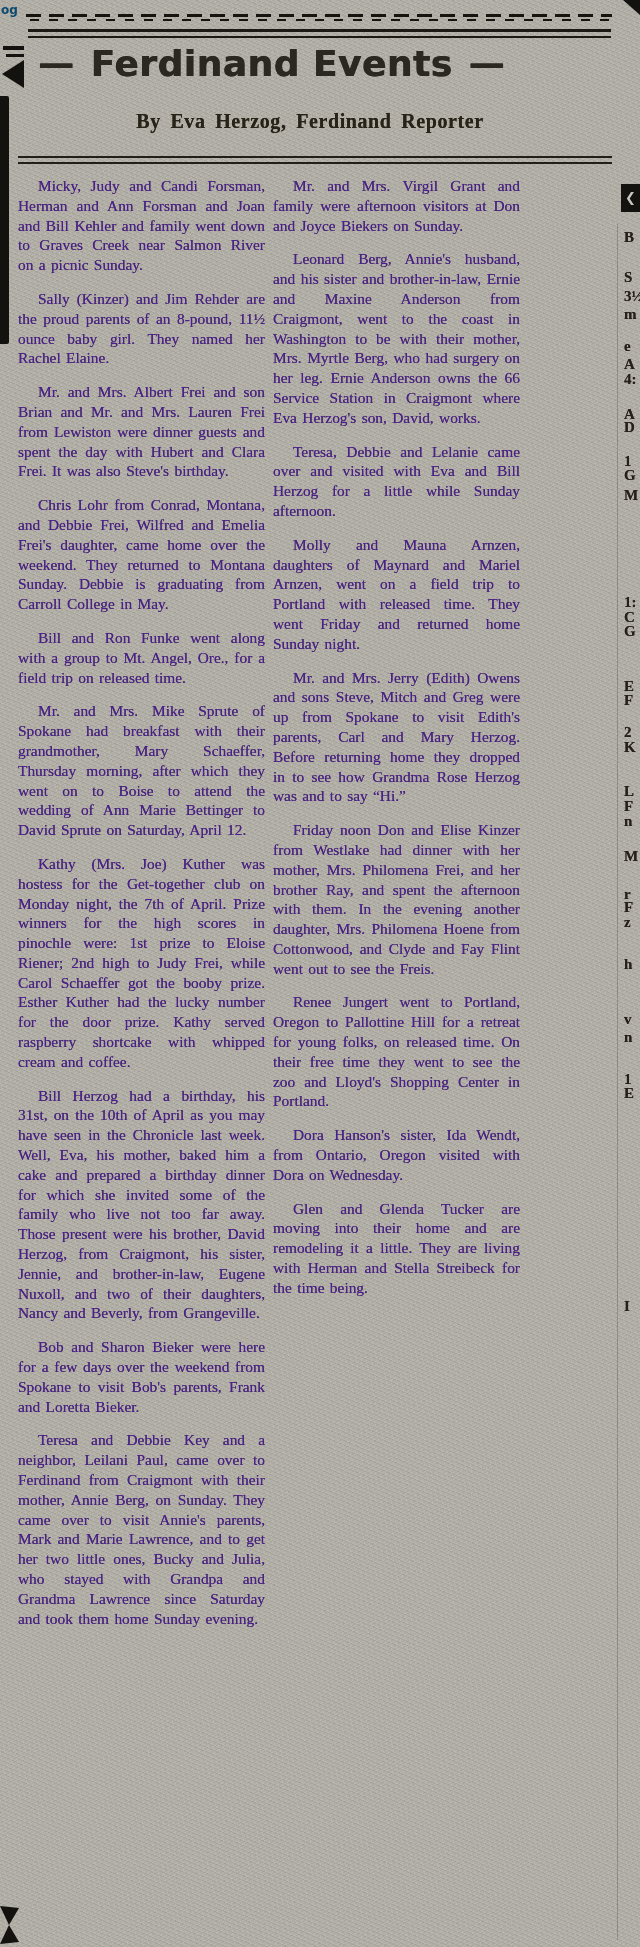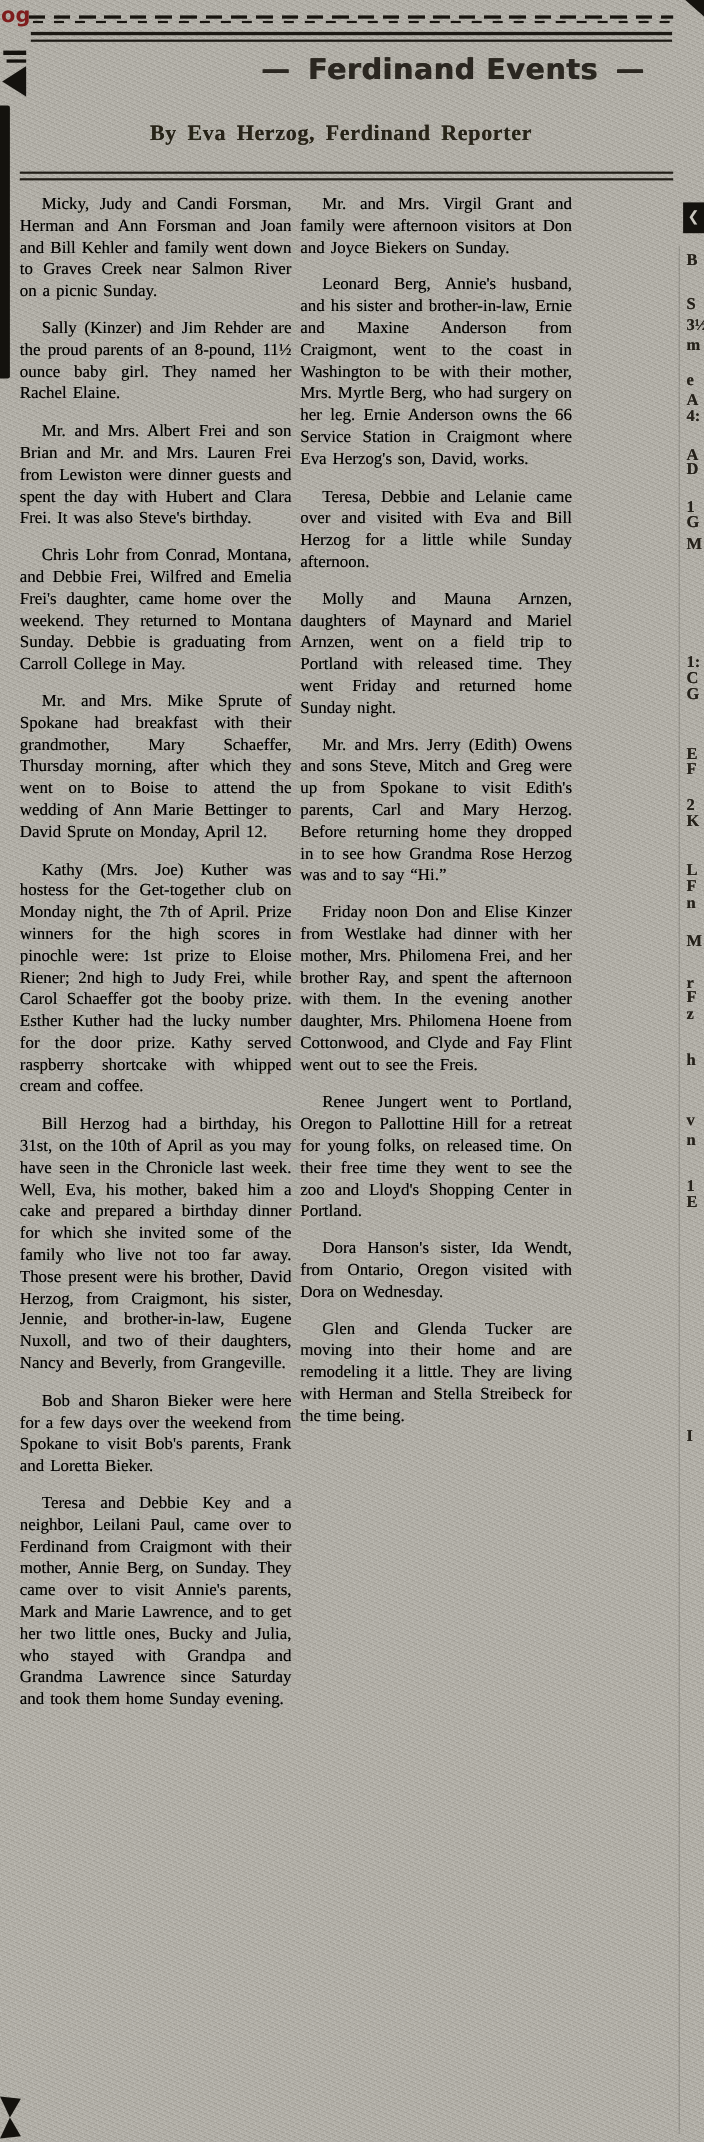--- a/index.html
+++ b/index.html
@@ -27,23 +27,23 @@
   .rule-double-top{
     top:29px;left:28px;width:583px;height:4px;
     border-top:3px solid #1c1914;border-bottom:2px solid #1c1914;
   }
   .rule-double-mid{
     top:156px;left:18px;width:594px;height:4px;
     border-top:2px solid #221e18;border-bottom:2px solid #221e18;
   }
   
   .title-row{
-    top:44px;left:22px;width:580px;text-align:right;
+    top:44px;left:22px;width:580px;text-align:left;
     font-family:"DejaVu Sans", sans-serif;
-    font-weight:bold;font-size:26px;line-height:40px;
+    font-weight:bold;font-size:36px;line-height:40px;
     color:#2b2721;letter-spacing:.5px;
     text-shadow:.6px 0 0 #2b2721;
     white-space:nowrap;
   }
   .title-row .dash{margin:0 16px;font-weight:bold;}
   .byline{
     top:108px;left:20px;width:580px;text-align:center;
     font-weight:bold;font-size:20px;line-height:26px;
     letter-spacing:.6px;word-spacing:4px;color:#272318;
     text-shadow:0 0 .5px rgba(39,35,24,.85);
@@ -53,26 +53,26 @@
     top:176px;left:18px;width:502px;
     display:flex;gap:8px;
   }
   .col{width:247px;}
   .col p{
     margin:0 0 14px 0;
     text-indent:20px;
     font-size:15.4px;line-height:19.8px;
     text-align:justify;
     word-spacing:1.5px;
-    color:#000000;
+    color:#4c1d95;
     text-shadow:0 0 .5px rgba(37,33,26,.75);
   }
   
   .black-bar{top:96px;left:0;width:9px;height:248px;background:#14120e;border-radius:0 2px 2px 0;}
-  .left-frag-text{top:3px;left:1px;font-family:"DejaVu Sans",sans-serif;font-weight:bold;font-size:19px;color:#7f1d1d;}
+  .left-frag-text{top:3px;left:1px;font-family:"DejaVu Sans",sans-serif;font-weight:bold;font-size:12px;color:#0c4a6e;}
   .left-arrow{top:44px;left:0;}
   .corner-tri-tr{top:0;right:0;width:0;height:0;border-left:17px solid transparent;border-top:15px solid #14120e;}
   .mark-box-right{
     top:184px;left:621px;width:24px;height:28px;background:#14120e;
     color:#c9c6be;font-size:13px;line-height:28px;padding-left:4px;
     font-family:"DejaVu Sans",sans-serif;
   }
   .right-col-rule{top:224px;left:617px;width:1px;height:1716px;background:rgba(25,22,17,.22);}
   .frag{
     position:absolute;left:624px;
@@ -144,21 +144,22 @@
 <div class="abs byline">By Eva Herzog, Ferdinand Reporter</div>
 
 <div class="abs rule-double-mid"></div>
 
 <div class="abs columns">
   <div class="col">
     <p>Micky, Judy and Candi Forsman, Herman and Ann Forsman and Joan and Bill Kehler and family went down to Graves Creek near Salmon River on a picnic Sunday.</p>
     <p>Sally (Kinzer) and Jim Rehder are the proud parents of an 8-pound, 11½ ounce baby girl. They named her Rachel Elaine.</p>
     <p>Mr. and Mrs. Albert Frei and son Brian and Mr. and Mrs. Lauren Frei from Lewiston were dinner guests and spent the day with Hubert and Clara Frei. It was also Steve's birthday.</p>
     <p>Chris Lohr from Conrad, Montana, and Debbie Frei, Wilfred and Emelia Frei's daughter, came home over the weekend. They returned to Montana Sunday. Debbie is graduating from Carroll College in May.</p>
-    <p>Mr. and Mrs. Mike Sprute of Spokane had breakfast with their grandmother, Mary Schaeffer, Thursday morning, after which they went on to Boise to attend the wedding of Ann Marie Bettinger to David Sprute on Monday, April 12.</p>
+    <p>Bill and Ron Funke went along with a group to Mt. Angel, Ore., for a field trip on released time.</p>
+    <p>Mr. and Mrs. Mike Sprute of Spokane had breakfast with their grandmother, Mary Schaeffer, Thursday morning, after which they went on to Boise to attend the wedding of Ann Marie Bettinger to David Sprute on Saturday, April 12.</p>
     <p>Kathy (Mrs. Joe) Kuther was hostess for the Get-together club on Monday night, the 7th of April. Prize winners for the high scores in pinochle were: 1st prize to Eloise Riener; 2nd high to Judy Frei, while Carol Schaeffer got the booby prize. Esther Kuther had the lucky number for the door prize. Kathy served raspberry shortcake with whipped cream and coffee.</p>
     <p>Bill Herzog had a birthday, his 31st, on the 10th of April as you may have seen in the Chronicle last week. Well, Eva, his mother, baked him a cake and prepared a birthday dinner for which she invited some of the family who live not too far away. Those present were his brother, David Herzog, from Craigmont, his sister, Jennie, and brother-in-law, Eugene Nuxoll, and two of their daughters, Nancy and Beverly, from Grangeville.</p>
     <p>Bob and Sharon Bieker were here for a few days over the weekend from Spokane to visit Bob's parents, Frank and Loretta Bieker.</p>
     <p>Teresa and Debbie Key and a neighbor, Leilani Paul, came over to Ferdinand from Craigmont with their mother, Annie Berg, on Sunday. They came over to visit Annie's parents, Mark and Marie Lawrence, and to get her two little ones, Bucky and Julia, who stayed with Grandpa and Grandma Lawrence since Saturday and took them home Sunday evening.</p>
   </div>
   <div class="col">
     <p>Mr. and Mrs. Virgil Grant and family were afternoon visitors at Don and Joyce Biekers on Sunday.</p>
     <p>Leonard Berg, Annie's husband, and his sister and brother-in-law, Ernie and Maxine Anderson from Craigmont, went to the coast in Washington to be with their mother, Mrs. Myrtle Berg, who had surgery on her leg. Ernie Anderson owns the 66 Service Station in Craigmont where Eva Herzog's son, David, works.</p>
     <p>Teresa, Debbie and Lelanie came over and visited with Eva and Bill Herzog for a little while Sunday afternoon.</p>
     <p>Molly and Mauna Arnzen, daughters of Maynard and Mariel Arnzen, went on a field trip to Portland with released time. They went Friday and returned home Sunday night.</p>

